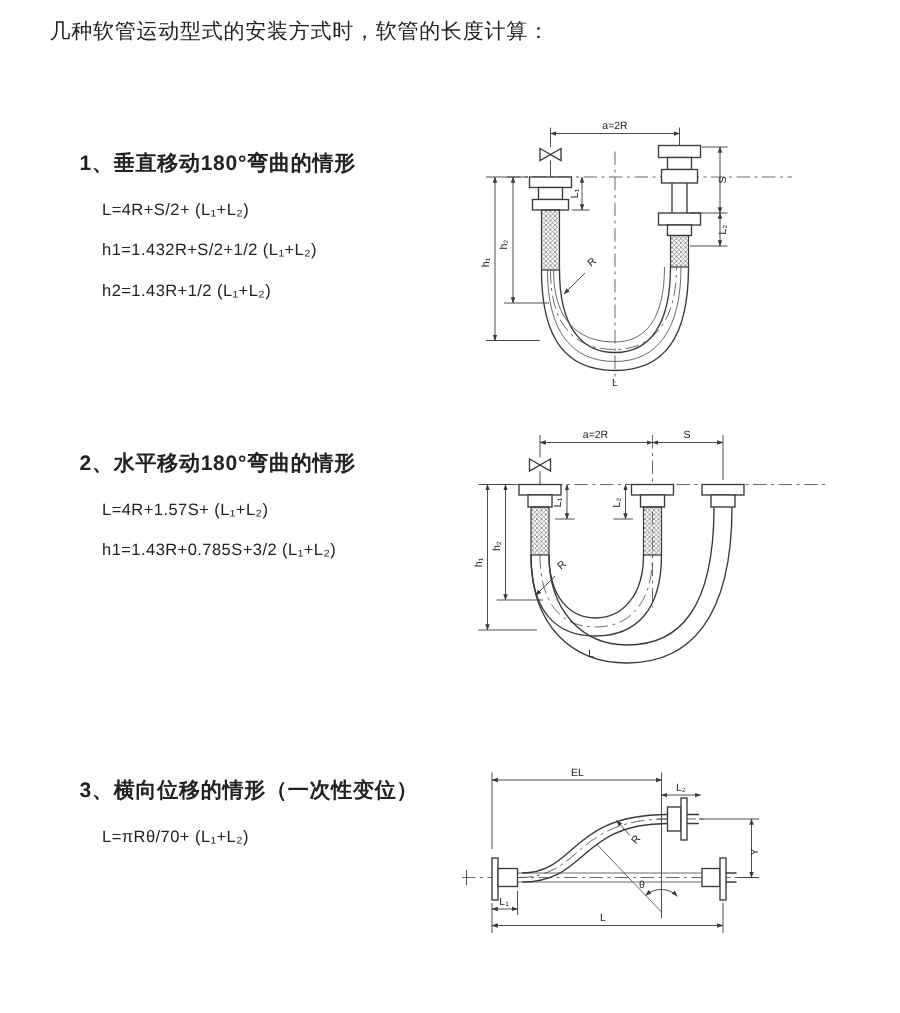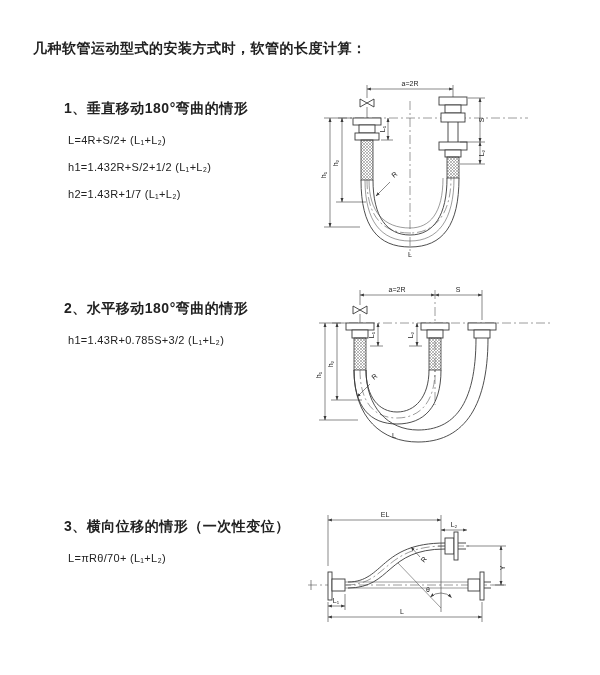--- a/index.html
+++ b/index.html
@@ -1,45 +1,46 @@
 <!DOCTYPE html>
 <html><head>
 <meta charset="utf-8">
 <style>
   html,body{margin:0;padding:0;background:#ffffff;}
   body{width:600px;height:675px;font-family:"Liberation Sans","DejaVu Sans",sans-serif;color:#222;}
   .page{position:relative;width:600px;height:675px;overflow:hidden;background:#fff;}
-  .title{position:absolute;left:33px;top:40px;font-size:14px;font-weight:bold;letter-spacing:.5px;}
+  .title{position:absolute;left:33px;top:12px;font-size:14px;font-weight:normal;letter-spacing:.5px;}
   .sec{position:absolute;left:48px;}
-  .sec-heading{font-size:14px;font-weight:bold;margin:0 0 16px 16px;letter-spacing:.5px;}
+  .sec-heading{font-size:14px;font-weight:bold;margin:0 0 16px 5px;letter-spacing:.5px;}
   .formula{font-size:11px;margin:0 0 15px 20px;letter-spacing:.3px;white-space:pre;}
   svg.diagram{position:absolute;overflow:visible;}
   svg .pipe{stroke:#3a3a3a;stroke-width:.9;fill:none;}
   svg .fl{stroke:#3a3a3a;stroke-width:.9;fill:#ffffff;}
   svg .thin{stroke:#4a4a4a;stroke-width:.55;fill:none;}
   svg .dim{stroke:#3a3a3a;stroke-width:.6;fill:none;}
   svg .cl{stroke:#4a4a4a;stroke-width:.55;fill:none;stroke-dasharray:9 3 2 3;}
   svg text{fill:#222;font-size:7px;font-family:"Liberation Sans","DejaVu Sans",sans-serif;}
 </style>
 </head>
 <body>
 
 <div class="page">
 
   <div class="title">几种软管运动型式的安装方式时，软管的长度计算：</div>
 
   <div class="sec" style="top:100px;">
     <div class="sec-heading"><span>1、</span><span>垂直移动180°弯曲的情形</span></div>
     <div class="formula">L=4R+S/2+ (L₁+L₂)</div>
     <div class="formula">h1=1.432R+S/2+1/2 (L₁+L₂)</div>
-    <div class="formula">h2=1.43R+1/7 (L₁+L₂)</div>
+    <div class="formula">h2=1.43R+1/2 (L₁+L₂)</div>
   </div>
 
   <div class="sec" style="top:300px;">
     <div class="sec-heading"><span>2、</span><span>水平移动180°弯曲的情形</span></div>
+    <div class="formula">L=4R+1.57S+ (L₁+L₂)</div>
     <div class="formula">h1=1.43R+0.785S+3/2 (L₁+L₂)</div>
   </div>
 
   <div class="sec" style="top:518px;">
     <div class="sec-heading"><span>3、</span><span>横向位移的情形（一次性变位）</span></div>
     <div class="formula">L=πRθ/70+ (L₁+L₂)</div>
   </div>
 
   <svg class="diagram" style="left:310px;top:75px;" width="280" height="185" viewBox="0 0 280 185">
     <defs>

